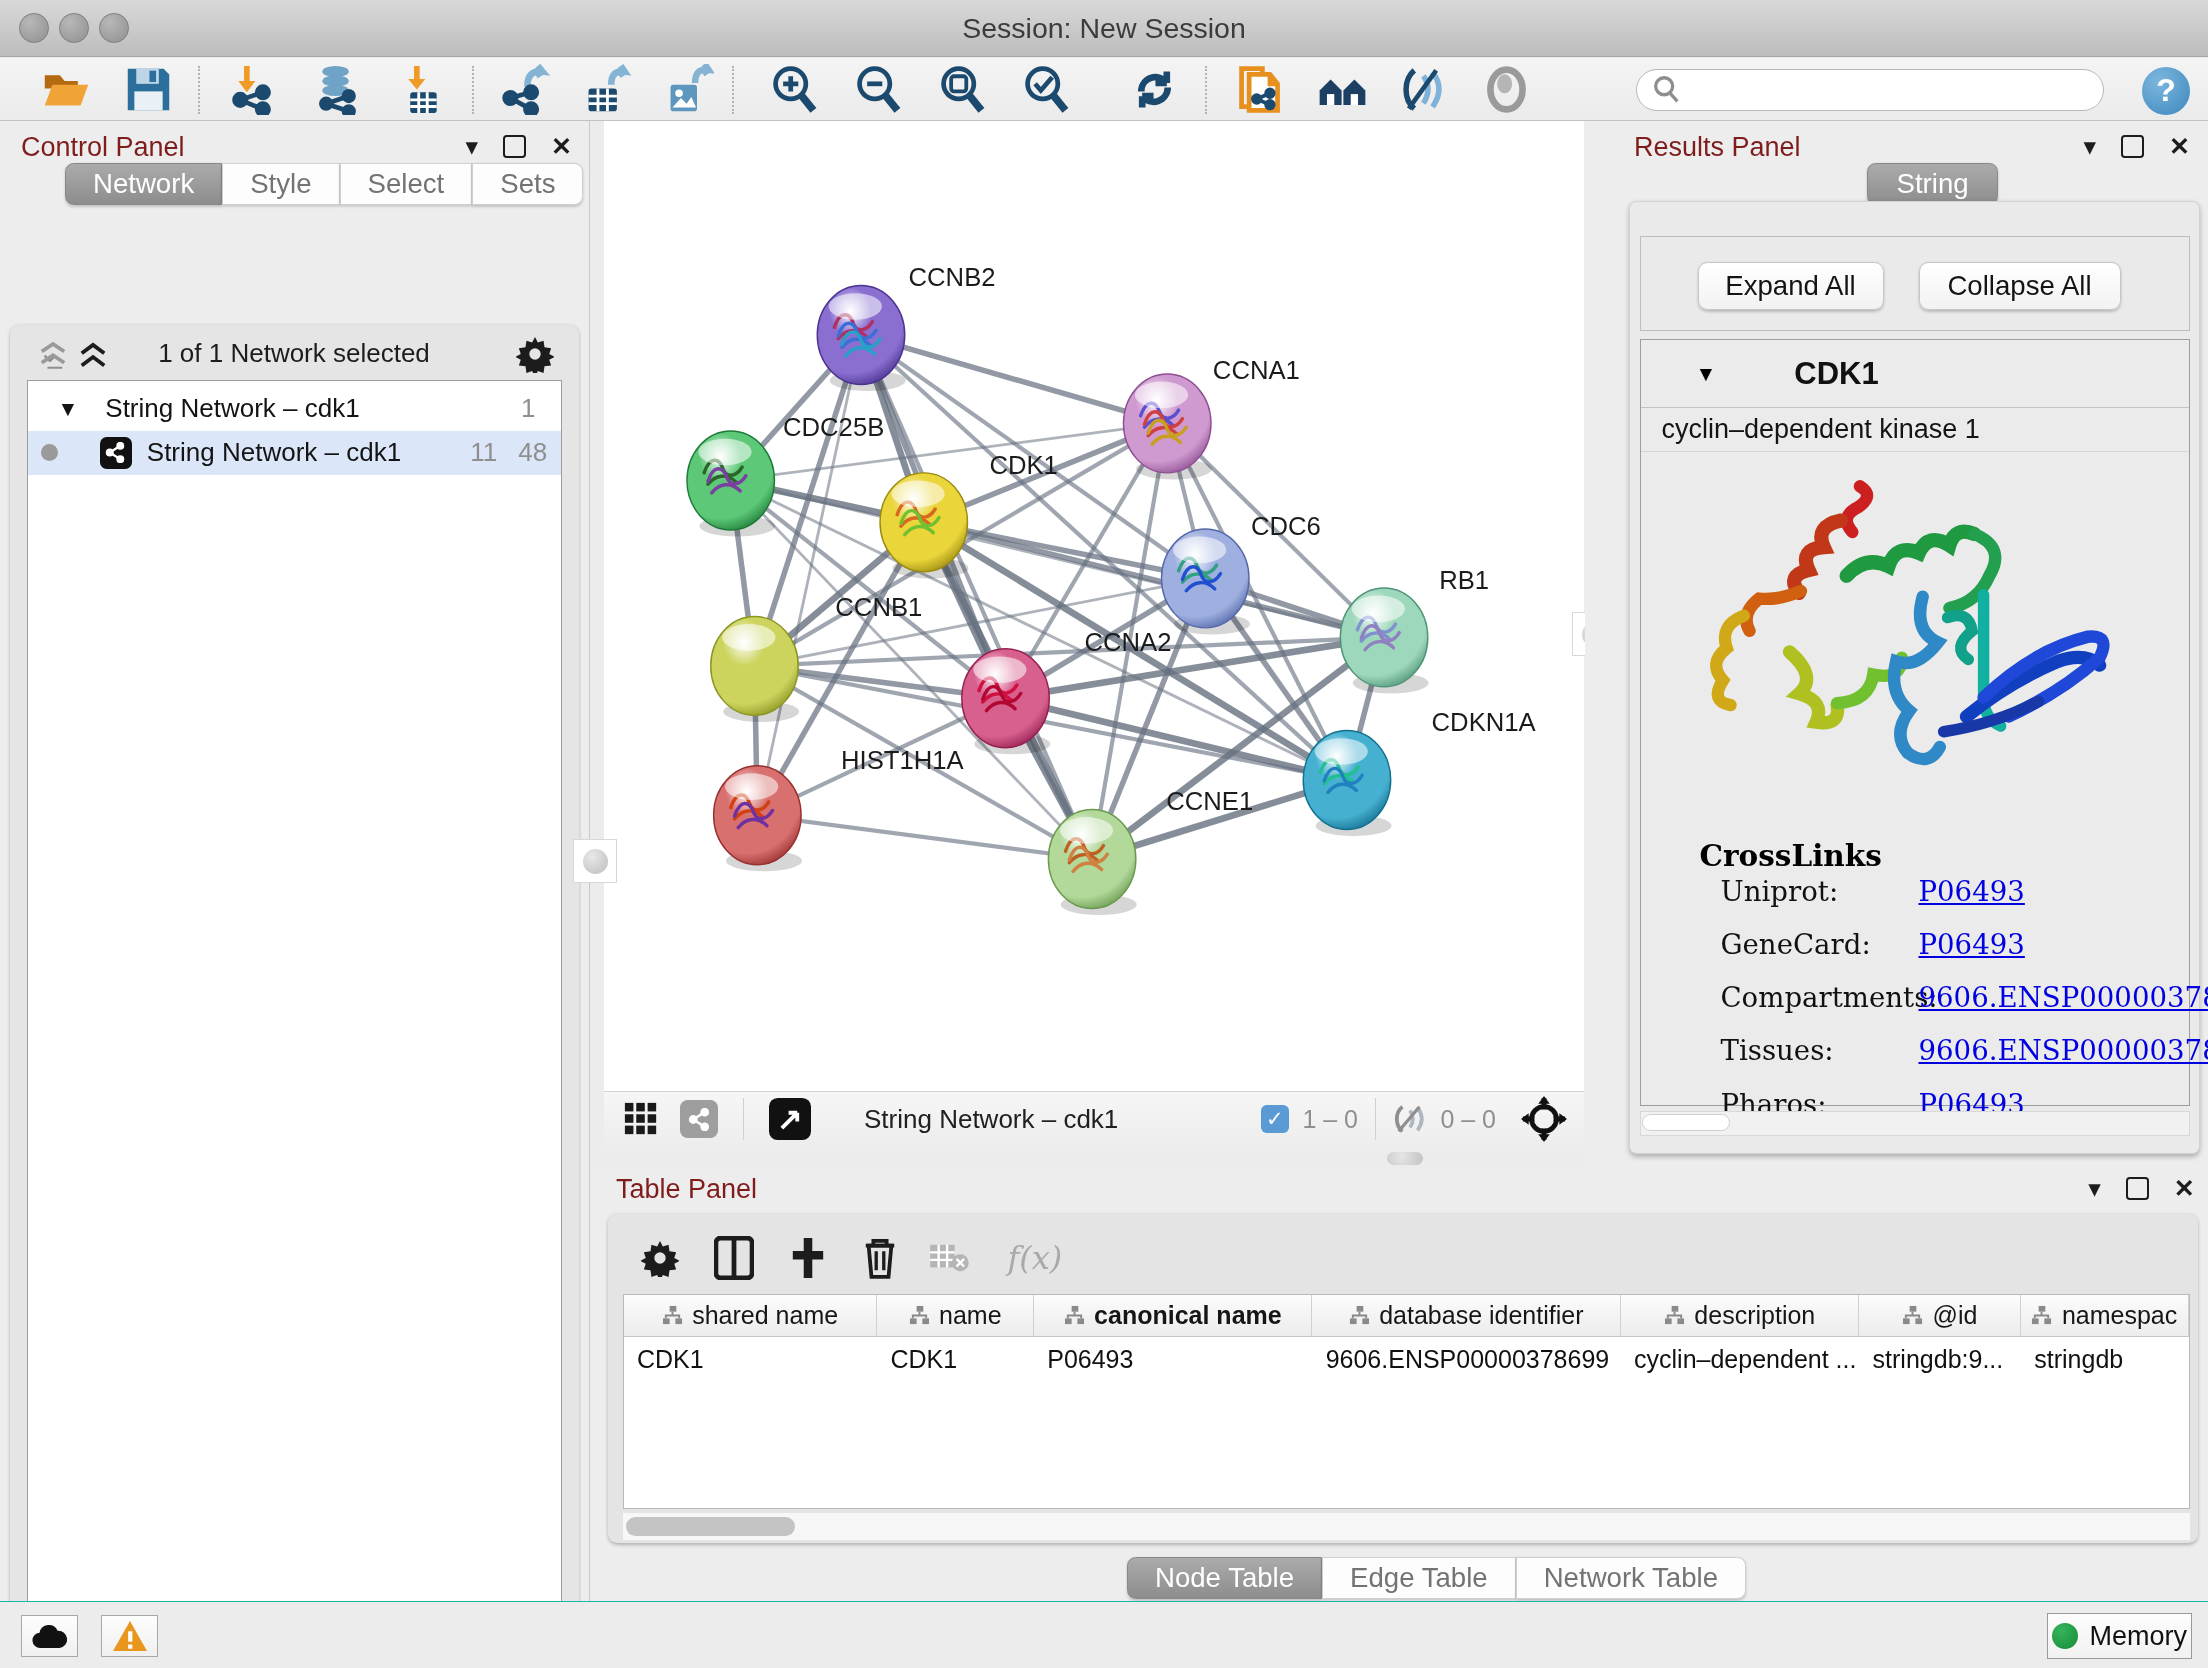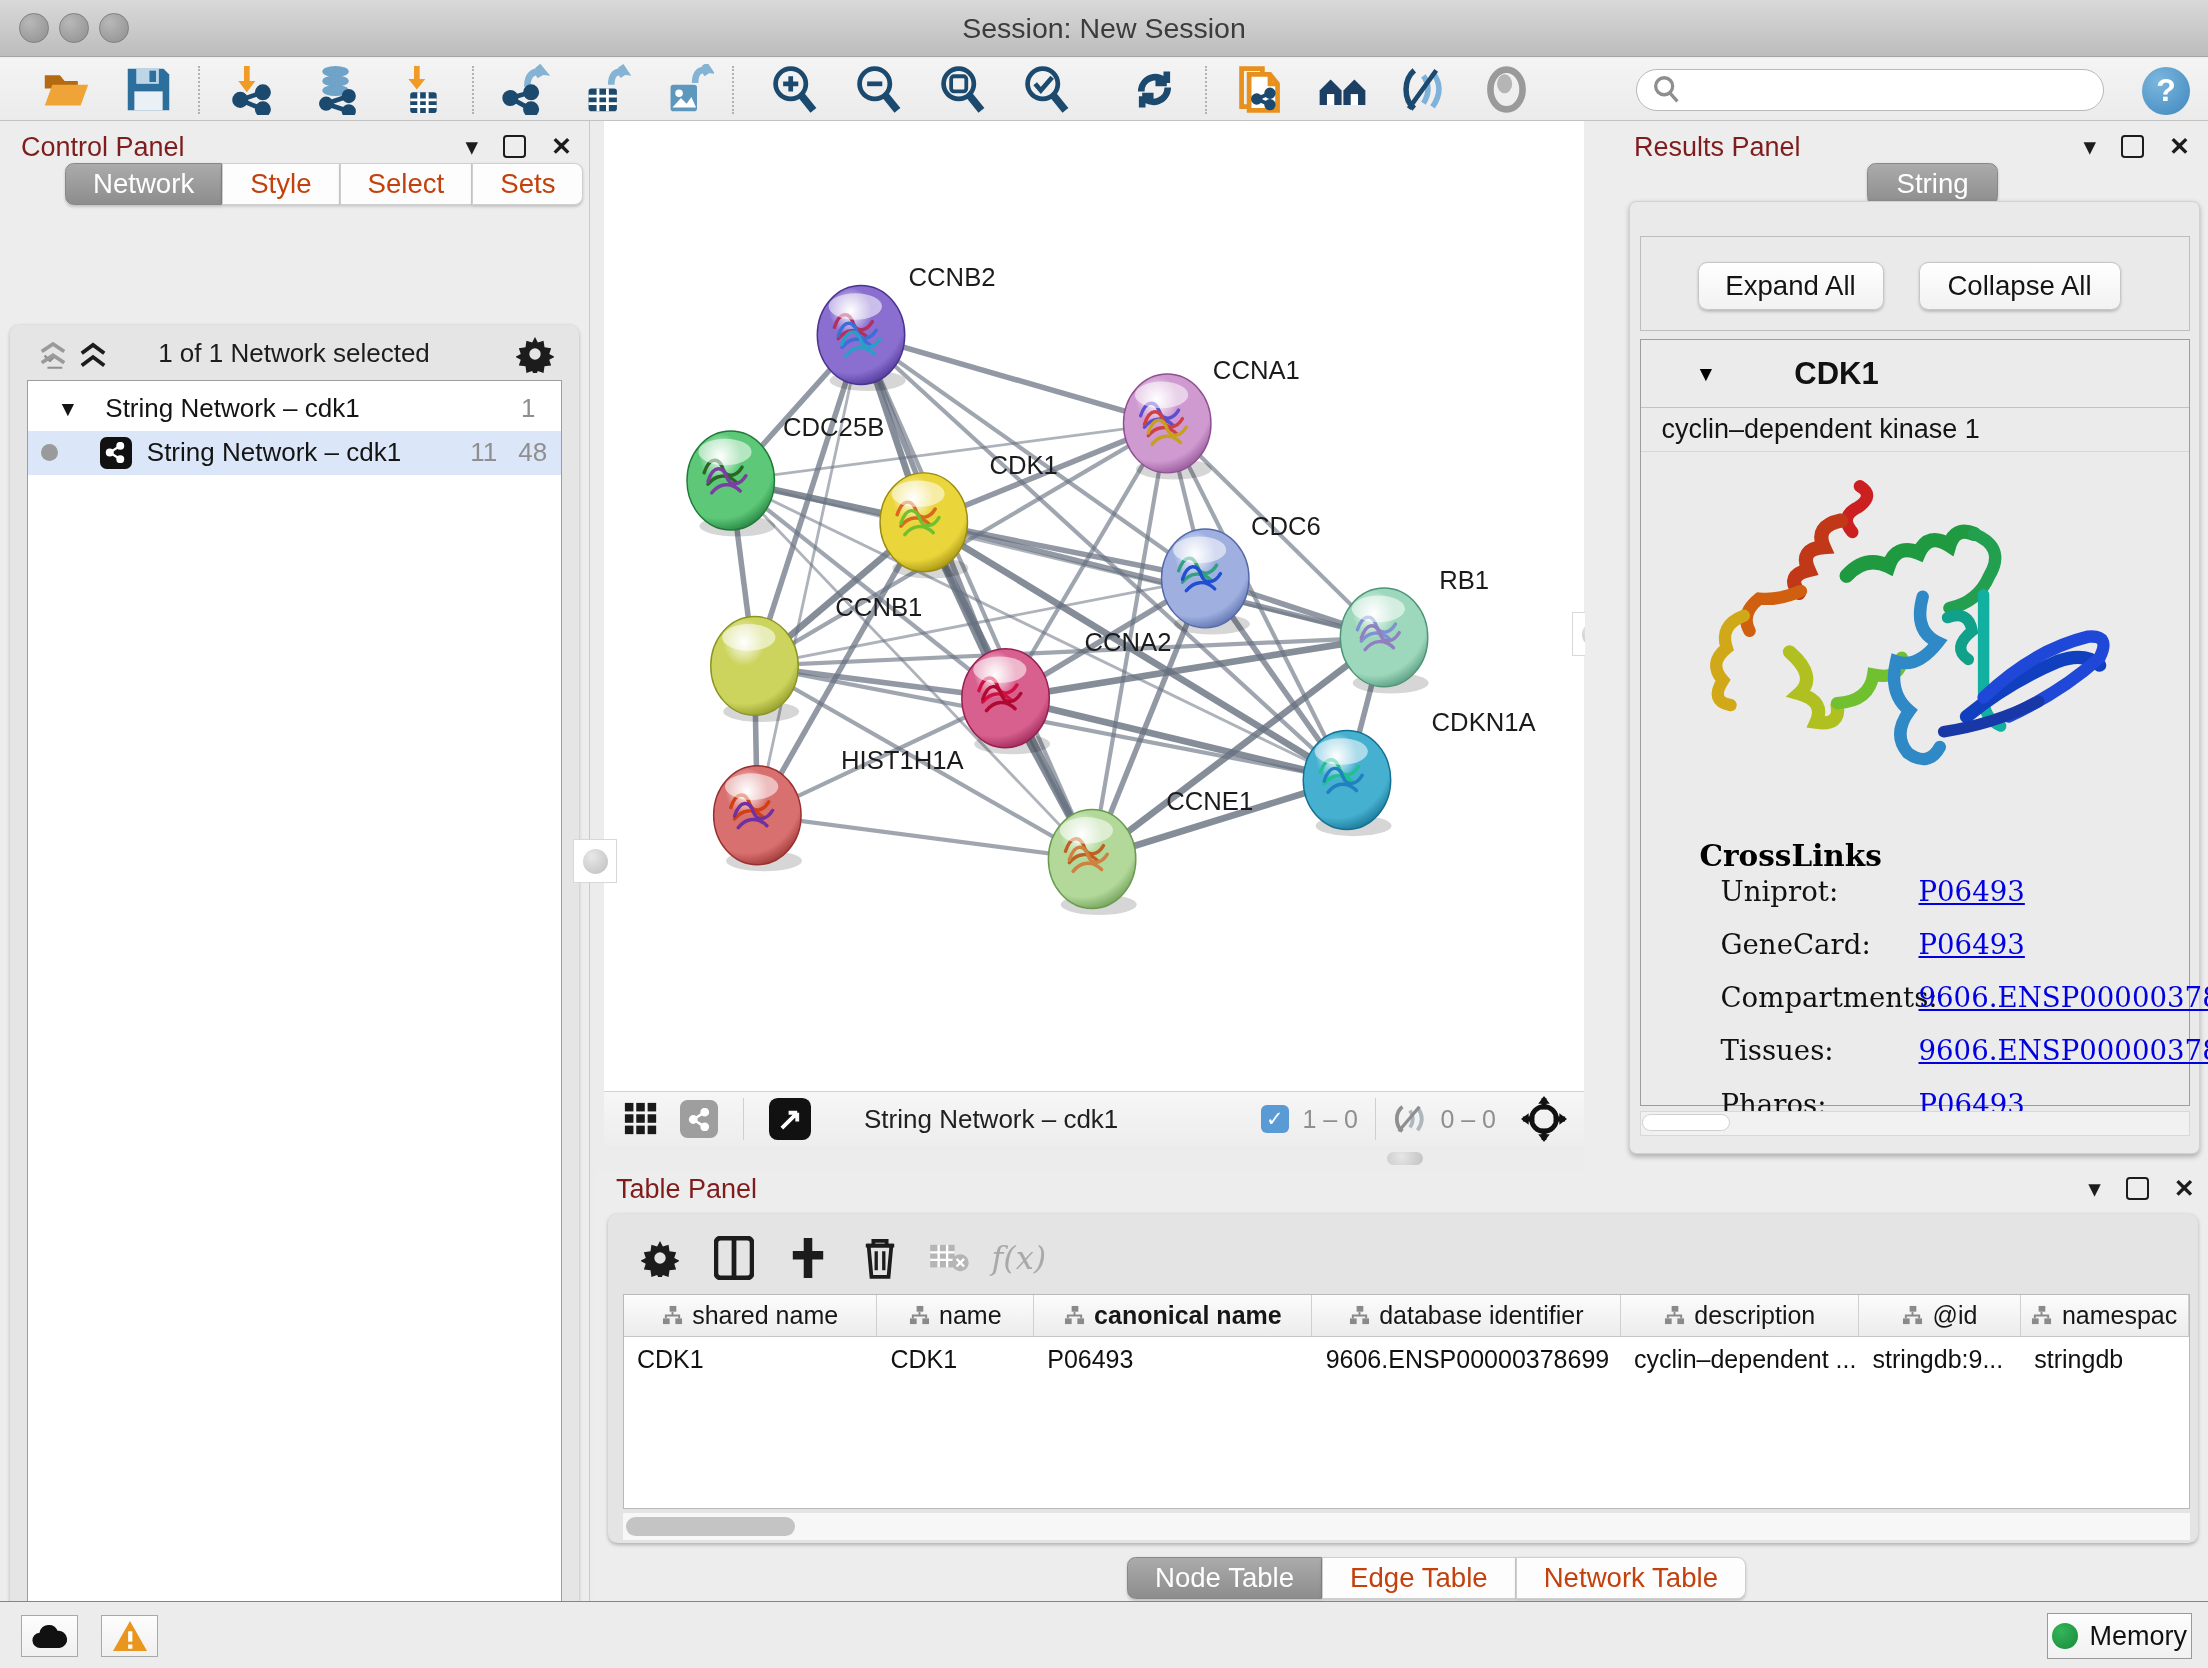--- a/index.html
+++ b/index.html
@@ -27,21 +27,21 @@
     background:radial-gradient(circle at 35% 30%, #7db7de, #3c87bd); color:#fff; font-size:32px;
     font-weight:bold; display:flex; align-items:center; justify-content:center; }
 
   
   .panel-title { font-size:27px; color:#7f1d1d; }
   .panel-ctrls { position:absolute; display:flex; gap:25px; align-items:center;
     font-size:25px; color:#1c1c1c; }
   .float-sq { width:23px; height:23px; border:2.9px solid #1c1c1c; border-radius:3.8px; }
   .seg { display:flex; }
   .seg .tab { height:42px; line-height:40px; padding:0 27px; background:#fdfdfd;
-    border:1px solid #cfcfcf; font-size:27.6px; color:#c2410c; box-shadow:0 1.9px 2.9px rgba(0,0,0,.18); }
+    border:1px solid #cfcfcf; font-size:27.6px; color:#737373; box-shadow:0 1.9px 2.9px rgba(0,0,0,.18); }
   .seg .tab:first-child { border-radius:8.6px 0 0 8.6px; }
   .seg .tab:last-child { border-radius:0 8.6px 8.6px 0; }
   .seg .tab.selected { background:linear-gradient(#ababab,#8d8d8d); color:#fff; border-color:#888; }
   .lone-tab { height:42px; line-height:40px; padding:0 28.5px; border-radius:8.6px;
     background:linear-gradient(#ababab,#8d8d8d); color:#fff; font-size:27.6px;
     border:1px solid #888; box-shadow:0 1.9px 2.9px rgba(0,0,0,.18); }
 
   
   #control-panel { position:absolute; left:0; top:121px; width:590px; height:1480px; background:#ededed; }
   #cp-card { position:absolute; left:9.5px; top:204px; width:569px; height:1381px;
@@ -715,21 +715,21 @@
     <div class="tp-icon" style="left:314px">
       <svg width="40" height="32" viewBox="0 0 42 34">
           <rect x="1" y="3" width="26" height="24" fill="#b5b5b5"></rect>
           <g stroke="#fff" stroke-width="2.5">
             <path d="M1 11 h26 M1 19 h26 M10 3 v24 M19 3 v24"></path>
           </g>
           <circle cx="33" cy="22" r="9" fill="#b5b5b5"></circle>
           <path d="M29 18 l8 8 M37 18 l-8 8" stroke="#fff" stroke-width="2.5"></path>
         </svg>
     </div>
-    <div class="tp-icon" style="left:384px">
+    <div class="tp-icon" style="left:400px">
       <span id="fx-label">f(x)</span>
     </div>
     <div id="tp-table">
       <div id="tp-header">
           <div class="th" style="width: 254px;">
             <svg width="21" height="21" viewBox="0 0 22 22">
               <g fill="#8a8a8a">
                 <rect x="8" y="1" width="7" height="6"></rect>
                 <rect x="1" y="14" width="7" height="6"></rect>
                 <rect x="14" y="14" width="7" height="6"></rect>

